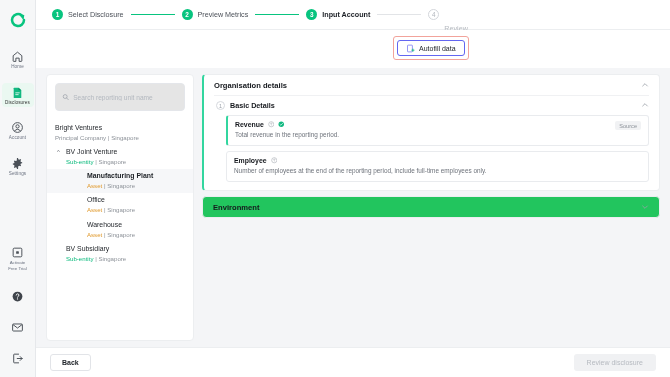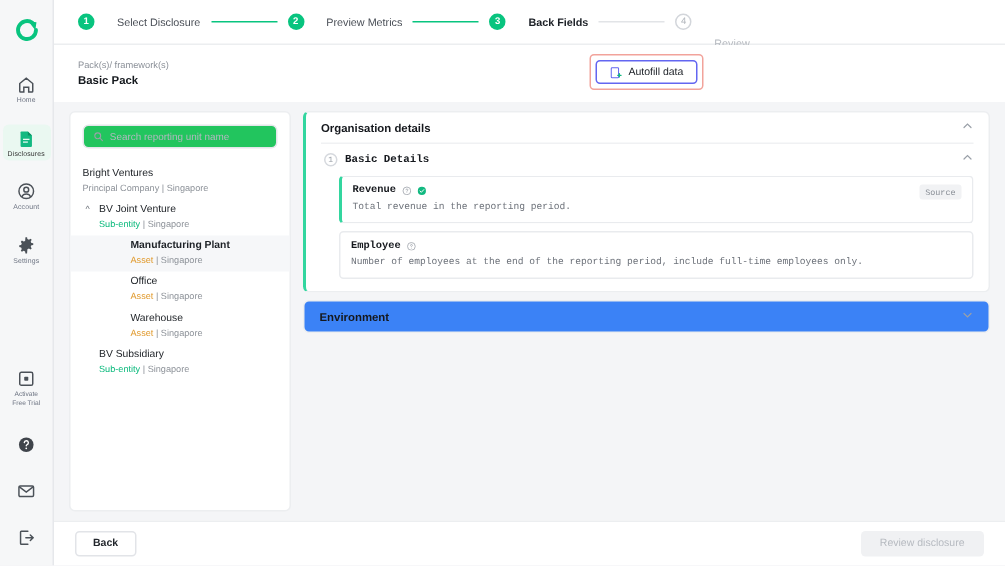--- a/index.html
+++ b/index.html
@@ -36,21 +36,21 @@
   .rail-lbl2 { font-size: 4.4px; color: #6b7280; text-align: center; line-height: 1.3; }
 
   
   .main { flex: 1; height: 377px; display: flex; flex-direction: column; background: #f4f5f7; min-width: 0; }
 
   
   .stepper {
     background: #fff; height: 30px; display: flex; align-items: center;
     padding: 0 16px; gap: 0; border-bottom: 1px solid #eceef0;
   }
-  .step { display: flex; align-items: center; gap: 15px; }
+  .step { display: flex; align-items: center; gap: 5px; }
   .step-circ {
     width: 11px; height: 11px; border-radius: 50%; background: #08c47f;
     color: #fff; font-size: 6.4px; display: flex; align-items: center; justify-content: center;
     font-weight: bold;
   }
   .step-circ.todo { background: #fff; border: 1px solid #d3d6db; color: #b2b7bd; font-weight: normal; }
   .step-lbl { font-size: 7.2px; color: #4a4f57; white-space: nowrap; }
   .step.current .step-lbl { color: #1b1f25; font-weight: bold; }
   .step.todo .step-lbl { color: #b5b9bf; margin-top: 28px; }
   .step-line { width: 44px; height: 1.5px; background: #08c47f; margin: 0 7px; }
@@ -79,22 +79,22 @@
 
   
   .content { flex: 1; display: flex; gap: 8px; padding: 6px 10px 0 10px; min-height: 0; }
 
   
   .tree-panel {
     width: 148px; flex: 0 0 148px; background: #fff; border: 1px solid #eceef0;
     border-radius: 4px; padding: 8px 0 0 0; overflow: hidden;
   }
   .search-box {
-    margin: 0 8px 10px 8px; height: 16px; border: 1px solid #e4e6ea; border-radius: 4px;
-    display: flex; align-items: center; gap: 4px; padding: 0 6px; background: #22c55e;
+    margin: 0 8px 10px 8px; height: 28px; border: 1px solid #e4e6ea; border-radius: 4px;
+    display: flex; align-items: center; gap: 4px; padding: 0 6px; background: #e5e5e5;
   }
   .search-box input {
     border: none; outline: none; font-size: 6.6px; color: #2b2f35; width: 100%;
     font-family: "Liberation Sans", sans-serif; background: transparent;
   }
   .search-box input::placeholder { color: #b3b8bf; }
   .tree { font-size: 6.8px; }
   .tnode { padding: 2px 8px 3px 8px; cursor: pointer; position: relative; }
   .tnode.sel { background: #f6f7f9; }
   .tname { font-size: 6.9px; color: #1d2126; line-height: 1.45; }
@@ -115,21 +115,21 @@
   .card {
     background: #fff; border: 1px solid #eceef0; border-radius: 4px;
     border-left: 2.5px solid #33d69f; overflow: hidden;
   }
   .card-head {
     height: 20px; display: flex; align-items: center; justify-content: space-between;
     padding: 0 10px 0 10px; cursor: pointer;
   }
   .card-title { font-size: 7.6px; font-weight: bold; color: #15181d; }
   .chev { color: #9aa0a8; font-size: 7px; line-height: 1; }
-  .card-body { padding: 0 10px 8px 10px; font-family: Liberation Mono, monospace; }
+  .card-body { padding: 0 10px 8px 10px; }
 
   .section { border-top: 1px solid #f0f1f3; padding-top: 5px; }
   .section-head {
     display: flex; align-items: center; gap: 5px; padding: 0 0 5px 2px;
     justify-content: space-between; cursor: pointer;
   }
   .section-head-l { display: flex; align-items: center; gap: 5px; }
   .sec-num {
     width: 9px; height: 9px; border-radius: 50%; border: 1px solid #d6d9de;
     color: #9aa0a8; font-size: 5.4px; display: flex; align-items: center; justify-content: center;
@@ -143,21 +143,21 @@
   .field.done { border-left: 2.5px solid #33d69f; background: #fff; }
   .field-top { display: flex; align-items: center; gap: 4px; }
   .field-name { font-size: 6.9px; font-weight: bold; color: #15181d; }
   .q-ico { width: 6.5px; height: 6.5px; display: inline-block; }
   .ok-ico { width: 6.5px; height: 6.5px; display: inline-block; }
   .field-desc { font-size: 6.4px; color: #6e737b; margin-top: 2.5px; line-height: 1.35; }
   .source-badge {
     position: absolute; right: 7px; top: 5px; background: #f1f2f4; color: #8a8f97;
     font-size: 5.6px; padding: 1.5px 4px; border-radius: 2px; cursor: pointer;
   }
-  .collapsed-card { background: #3b82f6; border: 1px solid #eceef0; border-radius: 4px; }
+  .collapsed-card { background: #22c55e; border: 1px solid #eceef0; border-radius: 4px; }
 
   
   .footer {
     height: 30px; background: #fff; border-top: 1px solid #eceef0;
     display: flex; align-items: center; justify-content: space-between;
     padding: 0 14px; margin-top: 6px;
   }
   .btn-back {
     border: 1px solid #e2e4e8; border-radius: 3px; background: #fff;
     font-size: 7px; color: #22262c; font-weight: bold; padding: 4px 11px; cursor: pointer;
@@ -262,34 +262,30 @@
         <div class="step-lbl">Select Disclosure</div>
       </div>
       <div class="step-line"></div>
       <div class="step">
         <div class="step-circ">2</div>
         <div class="step-lbl">Preview Metrics</div>
       </div>
       <div class="step-line"></div>
       <div class="step current">
         <div class="step-circ">3</div>
-        <div class="step-lbl">Back Fields</div>
+        <div class="step-lbl">Input Account</div>
       </div>
       <div class="step-line todo"></div>
       <div class="step todo">
         <div class="step-circ todo">4</div>
         <div class="step-lbl">Review</div>
       </div>
     </div>
 
     <div class="infobar">
-      <div class="info-col">
-        <div class="info-k">Pack(s)/ framework(s)</div>
-        <div class="info-v">Basic Pack</div>
-      </div>
 
       <div class="autofill-wrap">
         <div class="autofill-btn">
           <svg width="9" height="9" viewBox="0 0 24 24">
             <rect x="4" y="3" width="13" height="18" rx="1.6" fill="none" stroke="#6366f1" stroke-width="1.8"></rect>
             <path d="M18.5 13.5v6M15.5 16.5h6" stroke="#12b981" stroke-width="2.2" stroke-linecap="round"></path>
           </svg>
           <span>Autofill data</span>
         </div>
       </div>

